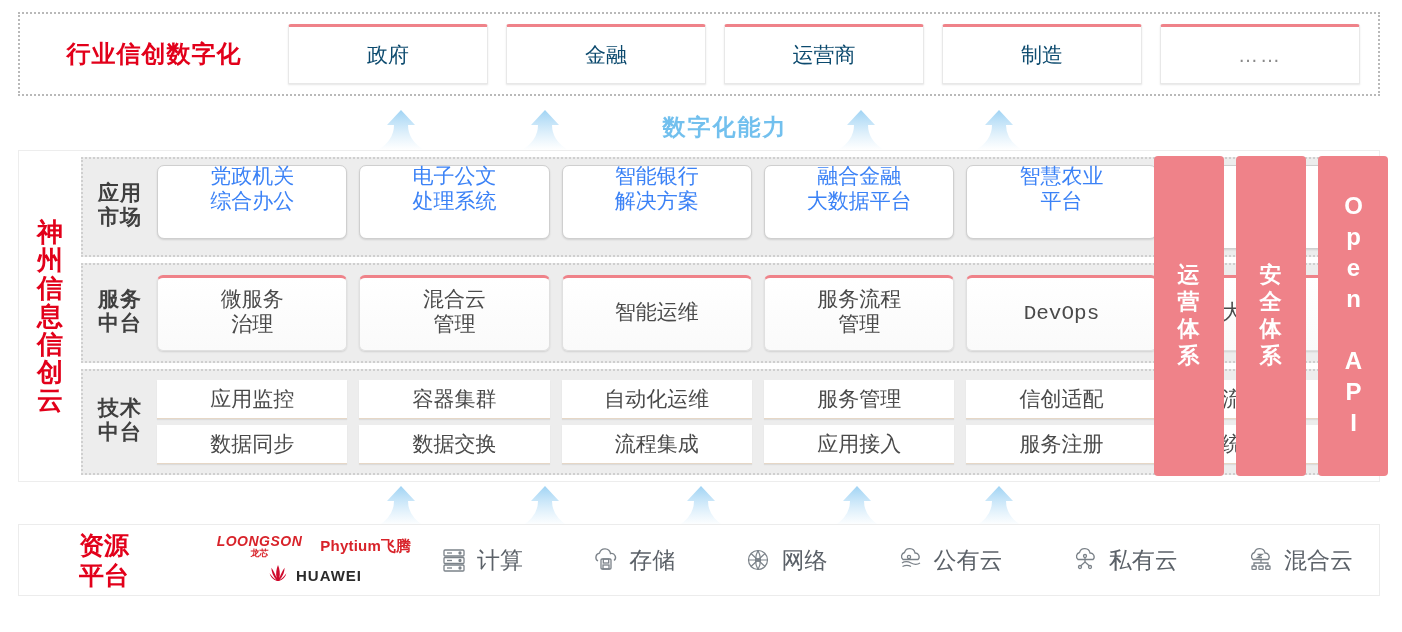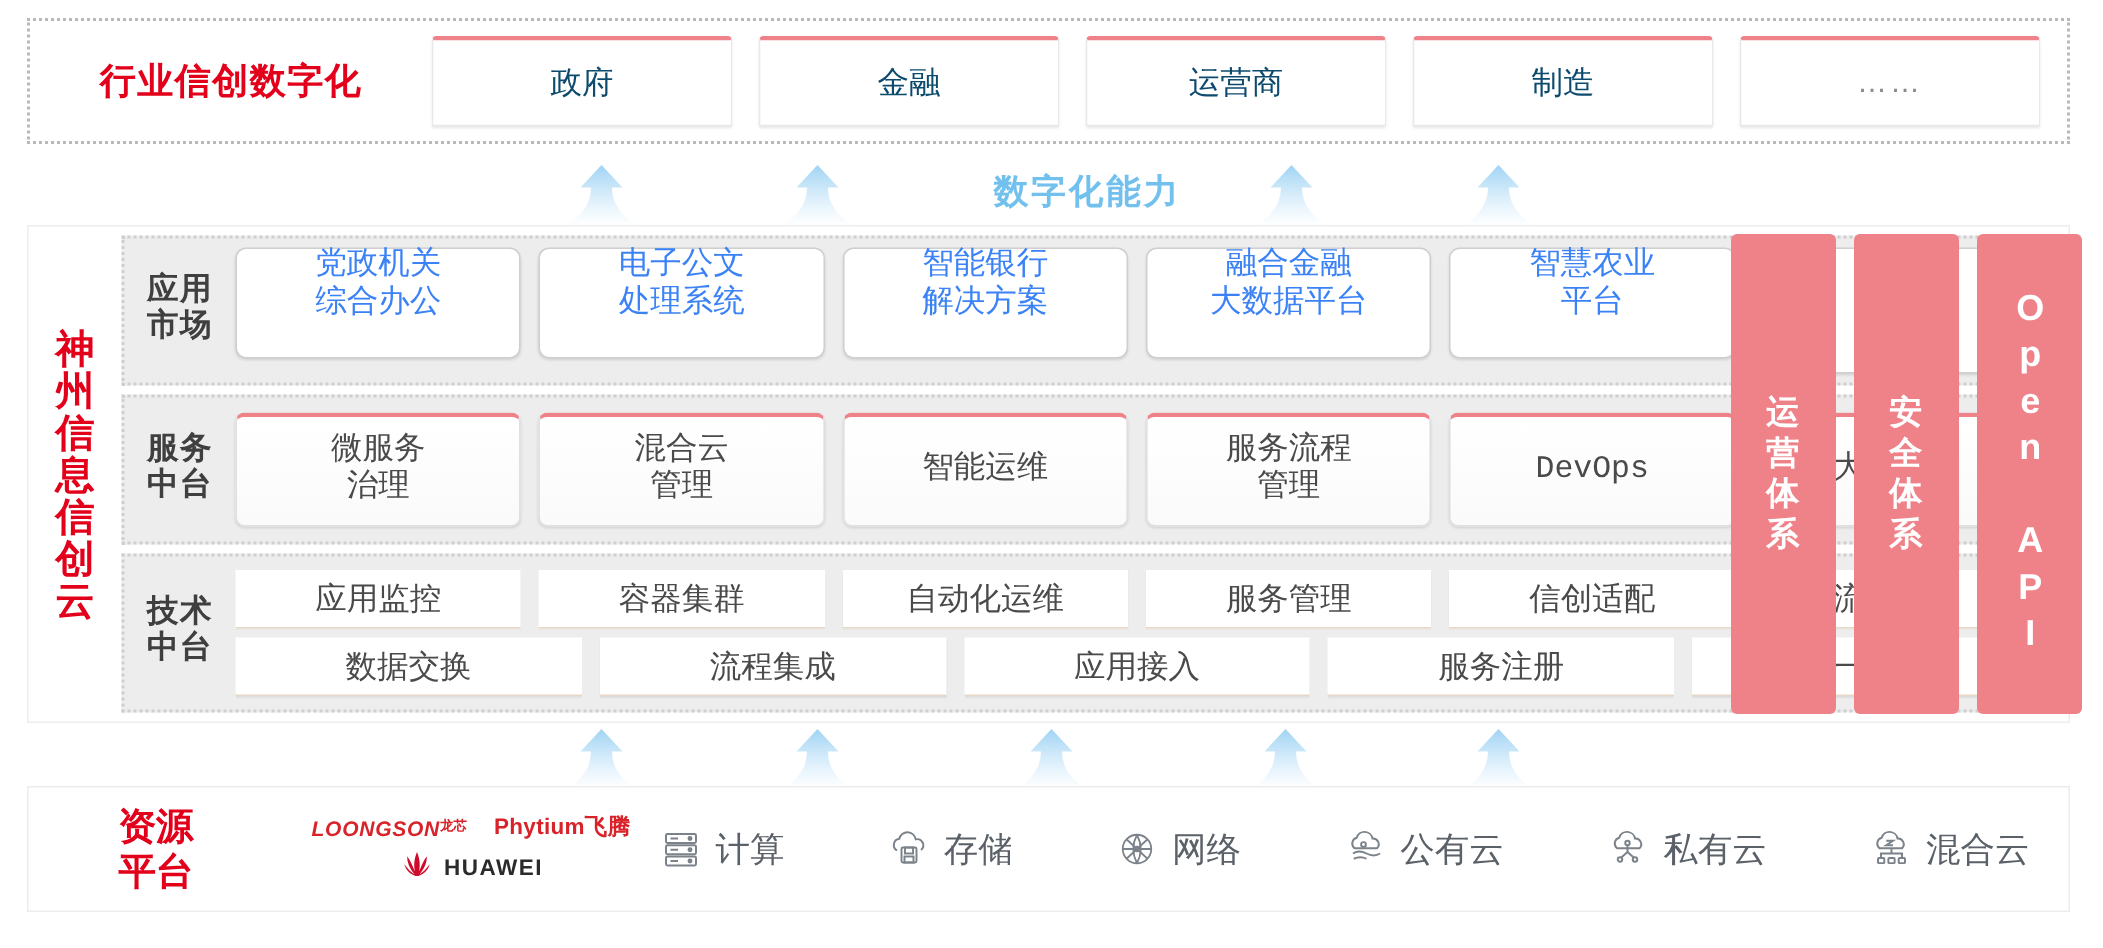--- a/index.html
+++ b/index.html
@@ -142,34 +142,34 @@
   .pillar .v-cn{font-size:22px;line-height:1.22;text-align:center;letter-spacing:1px;}
   .pillar .v-cn span{display:block;}
   .pillar .v-en{
     font-size:24px;letter-spacing:4px;
     writing-mode:vertical-rl;text-orientation:upright;
     white-space:nowrap;
   }
 
   
   .resource-band{
-    position:absolute;left:18px;top:524px;width:1362px;height:84px;
+    position:absolute;left:18px;top:524px;width:1362px;height:72px;
     background:#fff;border:1px solid #ececec;box-sizing:border-box;
     display:flex;align-items:center;
   }
   .res-title{
     flex:0 0 170px;text-align:center;
     color:#e2001a;font-size:25px;font-weight:bold;line-height:1.2;
   }
   .res-title span{display:block;}
   .vendor-logos{
     flex:0 0 250px;display:flex;flex-direction:column;align-items:center;gap:6px;
   }
   .vendor-row{display:flex;align-items:center;justify-content:center;gap:18px;}
-  .logo-loongson{display:flex;align-items:flex-start;line-height:1;}
+  .logo-loongson{display:flex;flex-direction:column;align-items:center;line-height:1;}
   .logo-loongson .ls-en{
     color:#d8232a;font-weight:bold;font-size:14px;font-style:italic;letter-spacing:.5px;
   }
   .logo-loongson .ls-cn{color:#d8232a;font-size:9px;font-weight:bold;margin-top:1px;}
   .logo-phytium{color:#d8232a;font-weight:bold;font-size:15px;letter-spacing:.2px;}
   .logo-huawei{display:flex;align-items:center;gap:6px;}
   .logo-huawei .hw-text{color:#2b2b2b;font-weight:bold;font-size:15px;letter-spacing:1px;}
 
   .res-items{flex:1;display:flex;align-items:center;justify-content:space-between;padding-right:26px;}
   .res-item{display:flex;align-items:center;gap:8px;color:#5b6168;font-size:23px;}
@@ -289,20 +289,21 @@
         <div class="tech-grid">
           <div class="tech-line">
             <div class="tech-card">应用监控</div>
             <div class="tech-card">容器集群</div>
             <div class="tech-card">自动化运维</div>
             <div class="tech-card">服务管理</div>
             <div class="tech-card">信创适配</div>
             <div class="tech-card">流程引擎</div>
           </div>
           <div class="tech-line">
+            <div class="tech-card">数据同步</div>
             <div class="tech-card">数据交换</div>
             <div class="tech-card">流程集成</div>
             <div class="tech-card">应用接入</div>
             <div class="tech-card">服务注册</div>
             <div class="tech-card">统一认证</div>
           </div>
         </div>
       </div>
 
     </div>

